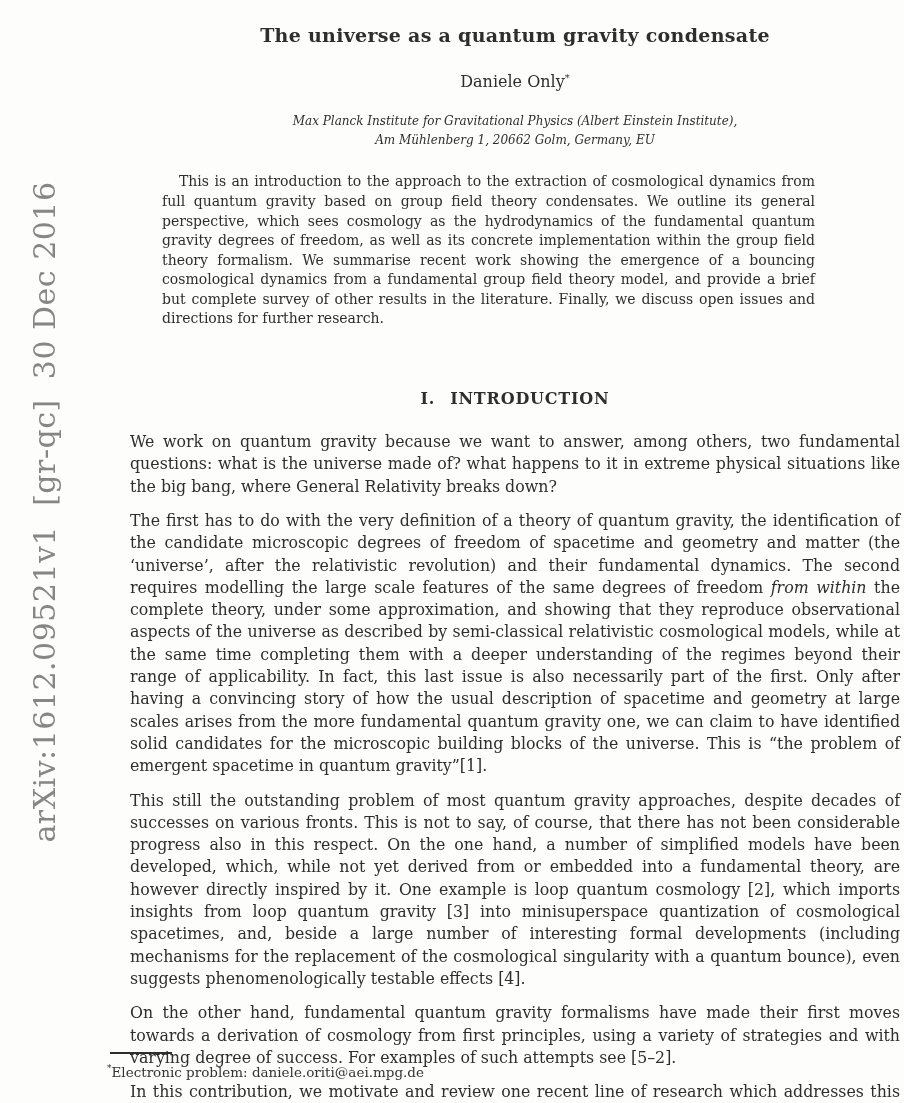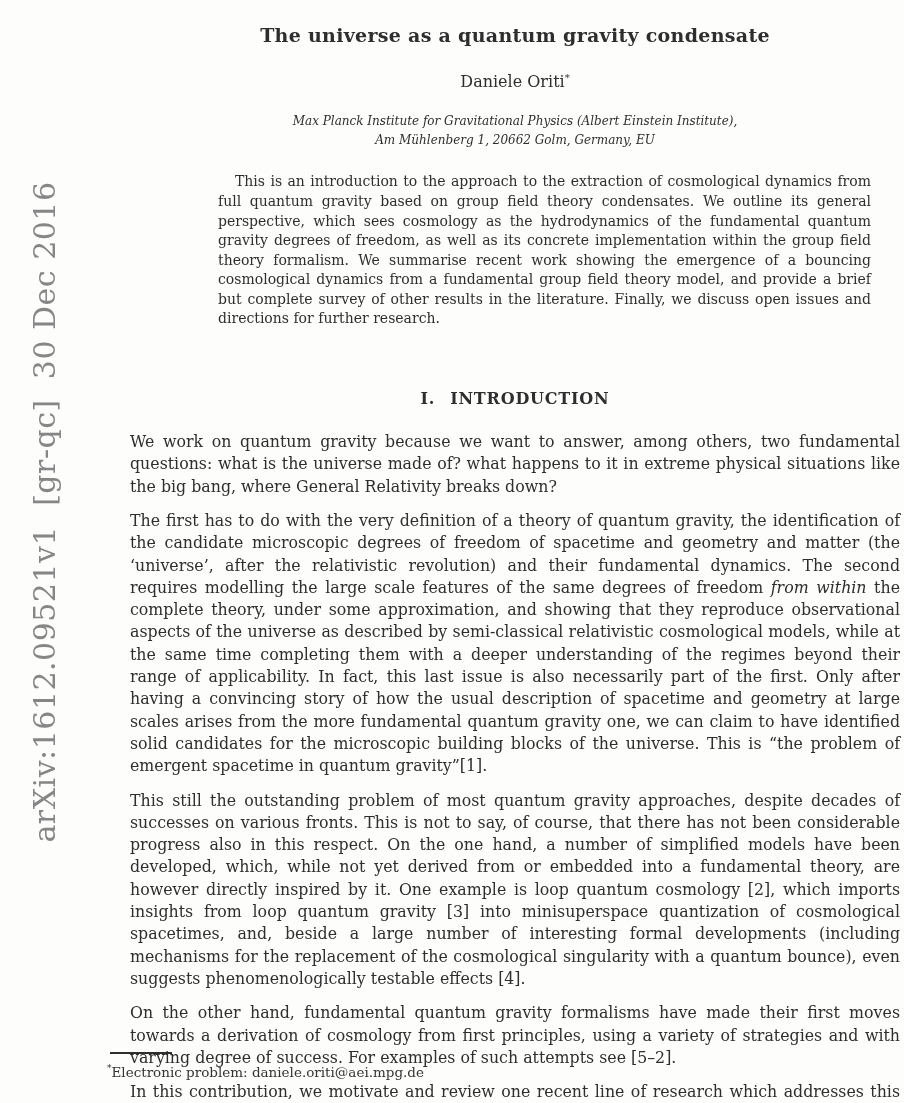--- a/index.html
+++ b/index.html
@@ -40,21 +40,21 @@
     font-size: 10px;
   }
   .affiliation {
     margin-top: 20px;
     text-align: center;
     font-style: italic;
     font-size: 12px;
     line-height: 19px;
   }
   .abstract {
-    margin: 22px 0 0 100px;
+    margin: 22px 0 0 44px;
     width: 653px;
     font-size: 14px;
     line-height: 19.6px;
     text-align: justify;
   }
   .abstract p {
     margin: 0;
     text-indent: 17px;
   }
   .section-heading {
@@ -117,21 +117,21 @@
 
 <div class="page">
 
   <div class="arxiv-stamp">arXiv:1612.09521v1  [gr-qc]  30 Dec 2016</div>
 
   <div class="content">
 
     <h1 class="paper-title">The universe as a quantum gravity condensate</h1>
 
     <div class="author-line">
-      <span>Daniele Oriti</span><sup>*</sup>
+      <span>Daniele Only</span><sup>*</sup>
     </div>
 
     <div class="affiliation">
       <div>Max Planck Institute for Gravitational Physics (Albert Einstein Institute),</div>
       <div>Am Mühlenberg 1, 20662 Golm, Germany, EU</div>
     </div>
 
     <div class="abstract">
       <p>This is an introduction to the approach to the extraction of cosmological dynamics from full quantum gravity based on group field theory condensates. We outline its general perspective, which sees cosmology as the hydrodynamics of the fundamental quantum gravity degrees of freedom, as well as its concrete implementation within the group field theory formalism. We summarise recent work showing the emergence of a bouncing cosmological dynamics from a fundamental group field theory model, and provide a brief but complete survey of other results in the literature. Finally, we discuss open issues and directions for further research.</p>
     </div>

